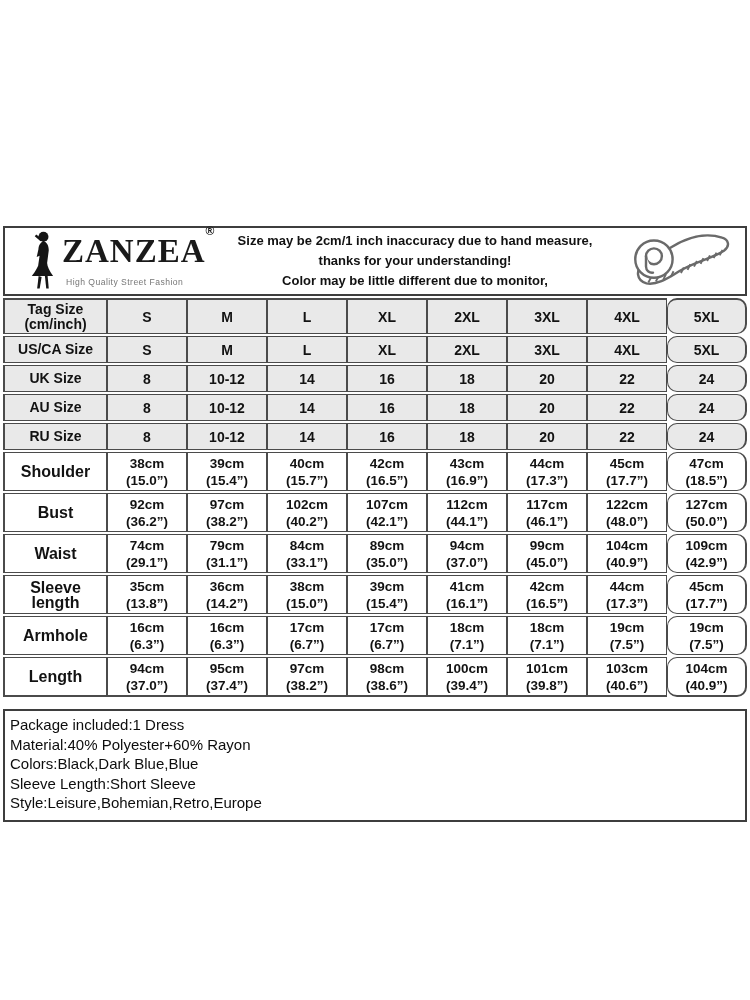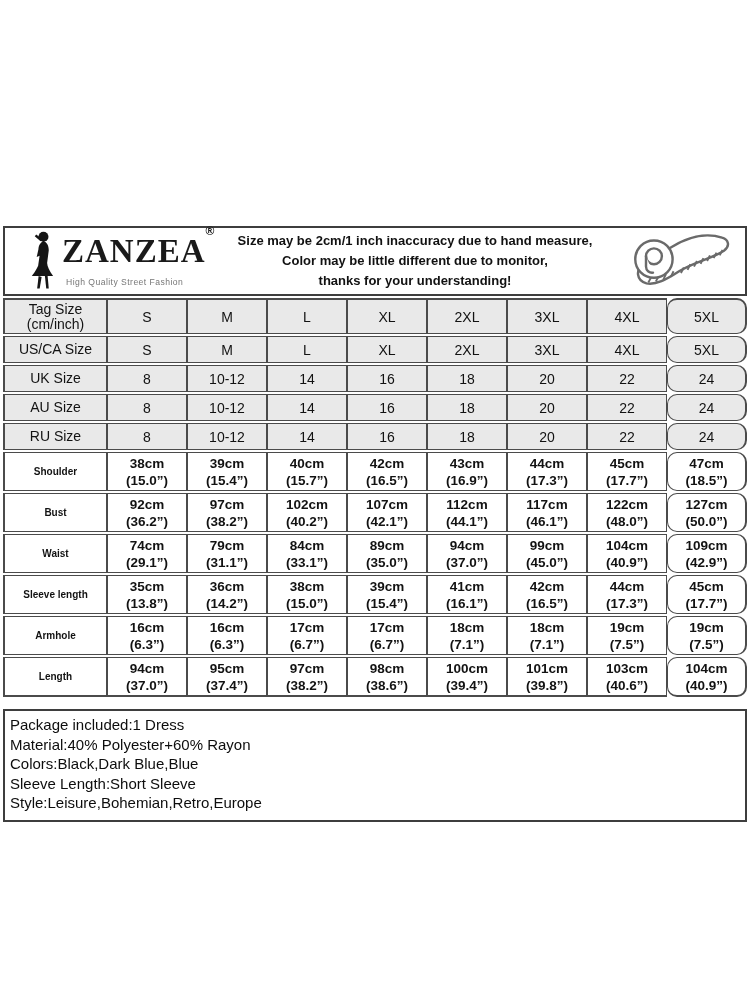--- a/index.html
+++ b/index.html
@@ -13,22 +13,22 @@
   .logo-textwrap{display:flex;flex-direction:column;line-height:1;}
   .logo-zanzea{font-family:"Liberation Serif",serif;font-weight:bold;font-size:33px;letter-spacing:1px;color:#1a1a1a;white-space:nowrap;}
   .logo-reg{font-size:12px;vertical-align:top;position:relative;top:-10px;font-family:"Liberation Sans",sans-serif;}
   .logo-tagline{font-size:8.6px;color:#767676;letter-spacing:.45px;margin-top:10px;padding-left:4px;white-space:nowrap;}
   .notice{flex:1;text-align:center;font-weight:bold;font-size:13px;line-height:20px;color:#111;}
   .tape-wrap{width:128px;display:flex;justify-content:center;align-items:center;}
 
   
   table.size-table{width:100%;border-collapse:separate;border-spacing:0 2px;table-layout:fixed;margin-top:0;}
   table.size-table td{border:1px solid #4b4b4b;text-align:center;vertical-align:middle;color:#121212;padding:0 1px;overflow:hidden;}
-  td.label-cell{background:#e9e9e9;font-weight:bold;font-size:10px;line-height:15px;}
-  tr.size-row td{background:#e9e9e9;height:25px;font-weight:normal;font-size:14px;}
+  td.label-cell{background:#e9e9e9;font-weight:bold;font-size:16px;line-height:15px;}
+  tr.size-row td{background:#e9e9e9;height:25px;font-weight:bold;font-size:14px;}
   tr.size-row.tall td{height:33px;}
   tr.measure-row td{height:37px;background:#ffffff;}
   tr.measure-row td .cm-line,
   tr.measure-row td .inch-line{display:block;font-weight:600;font-size:13.5px;line-height:17px;}
   table.size-table td:first-child{border-left-width:2px;}
   table.size-table td:last-child{border-right-width:2px;border-radius:10px;}
   table.size-table tr:first-child td{border-top-width:2px;}
   table.size-table tr:last-child td{border-bottom-width:2px;}
 
   
@@ -55,22 +55,22 @@
           </g>
         </svg>
       </span>
       <span class="logo-textwrap">
         <span class="logo-zanzea"><span>ZANZEA</span><span class="logo-reg">®</span></span>
         <span class="logo-tagline">High Quality Street Fashion</span>
       </span>
     </div>
     <div class="notice">
       <div>Size may be 2cm/1 inch inaccuracy due to hand measure,</div>
+      <div>thanks for your understanding!</div>
       <div>Color may be little different due to monitor,</div>
-      <div>thanks for your understanding!</div>
     </div>
     <div class="tape-wrap">
       <svg width="112" height="60" viewBox="0 0 120 64">
         <g fill="#ffffff" stroke="#6a6a6a" stroke-width="2.6" stroke-linejoin="round" stroke-linecap="round">
           <path d="M104,7 C86,1 66,7 50,17 L20,35 C11,41 12,53 23,56 C33,58 44,52 58,43 C76,32 92,30 106,21 C113,16 111,9 104,7 Z"></path>
           <circle cx="31" cy="30" r="20"></circle>
           <circle cx="31" cy="27" r="8.5"></circle>
           <path d="M22.5,27 L22.5,38 C22.5,42 26,45 30,44.5"></path>
         </g>
         <g stroke="#6a6a6a" stroke-width="2">

